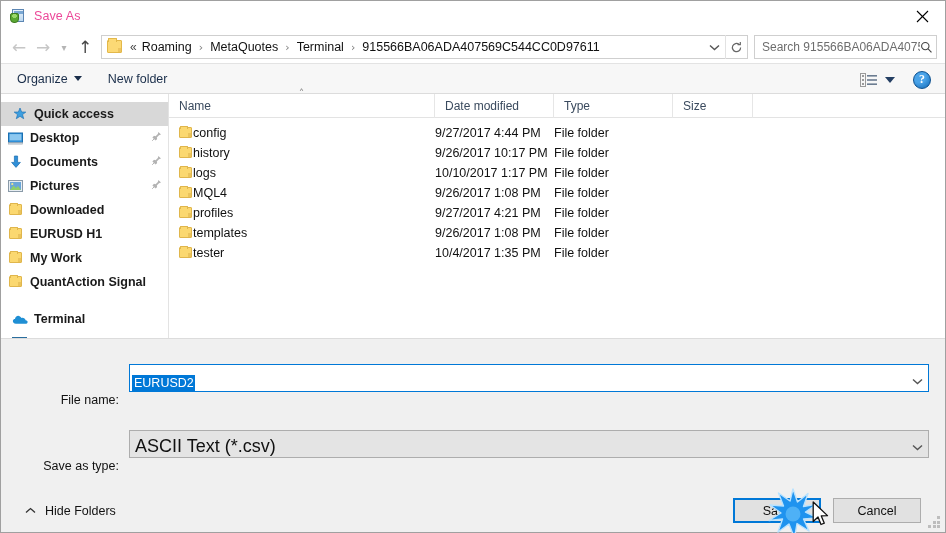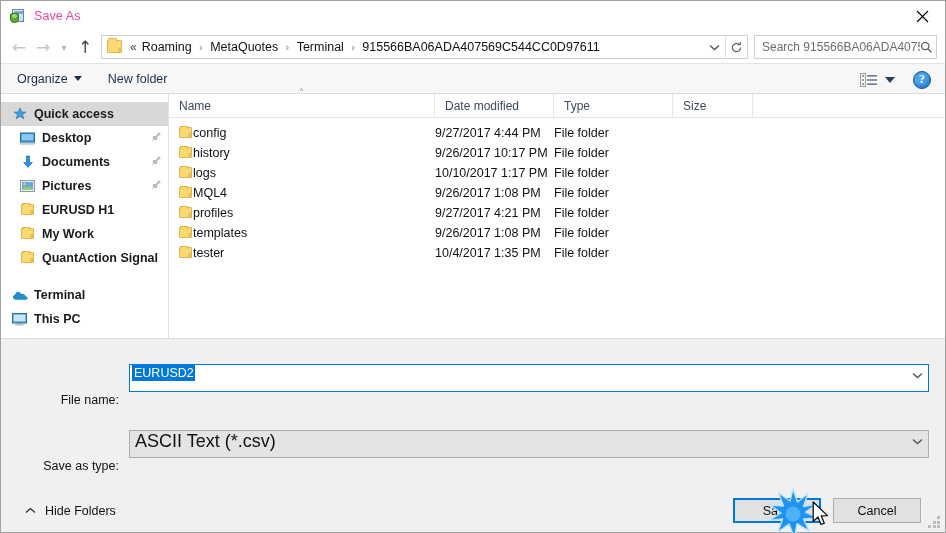--- a/index.html
+++ b/index.html
@@ -185,21 +185,21 @@
   .sidebar {
     width: 168px; flex: 0 0 168px;
     border-right: 1px solid #e3e3e3;
     padding-top: 8px;
     background: #fff;
     overflow: hidden;
   }
   .sb-item {
     height: 24px;
     display: flex; align-items: center;
-    padding-left: 18px; padding-right: 6px;
+    padding-left: 6px; padding-right: 6px;
     font-size: 12.5px; color: #1a1a1a;
     position: relative;
   }
   .sb-item.root { padding-left: 10px; }
   .sb-item.selected { background: #d8d8d8; }
   .sb-ico { width: 17px; flex: 0 0 17px; display: flex; align-items: center; justify-content: center; margin-right: 6px; }
   .sb-label { white-space: nowrap; overflow: hidden; text-overflow: clip; font-weight: bold; }
   .sb-pin { margin-left: auto; flex: 0 0 auto; opacity: .75; }
 
   .ico-folder {
@@ -263,21 +263,21 @@
     flex: 0 0 auto;
   }
   .frm-row { display: flex; align-items: center; margin-bottom: 8px; }
   .frm-label {
     width: 112px; flex: 0 0 112px; text-align: right;
     padding-right: 10px;
     font-size: 12.5px; color: #111; margin-top: 44px;
   }
   .frm-field {
     flex: 1 1 auto; height: 28px;
-    display: flex; align-items: flex-start;
+    display: flex; align-items: flex-end;
     background: #fff;
     border: 1px solid #0078d7;
     padding-left: 2px;
     position: relative;
   }
   .frm-field.combo {
     background: #e4e4e4; border: 1px solid #adadad; padding-left: 5px;
   }
   .selected-text {
     background: #0078d7; color: #fff; font-size: 12.5px;
@@ -482,20 +482,28 @@
           </svg>
         </span>
       </div>
 
       <div class="sb-item">
         <span class="sb-ico">
             <span class="ico-folder">
               <span class="f"></span>
             </span>
           </span>
+        <span class="sb-label">Downloaded</span>
+      </div>
+      <div class="sb-item">
+        <span class="sb-ico">
+            <span class="ico-folder">
+              <span class="f"></span>
+            </span>
+          </span>
         <span class="sb-label">EURUSD H1</span>
       </div>
       <div class="sb-item">
         <span class="sb-ico">
             <span class="ico-folder">
               <span class="f"></span>
             </span>
           </span>
         <span class="sb-label">My Work</span>
       </div>

